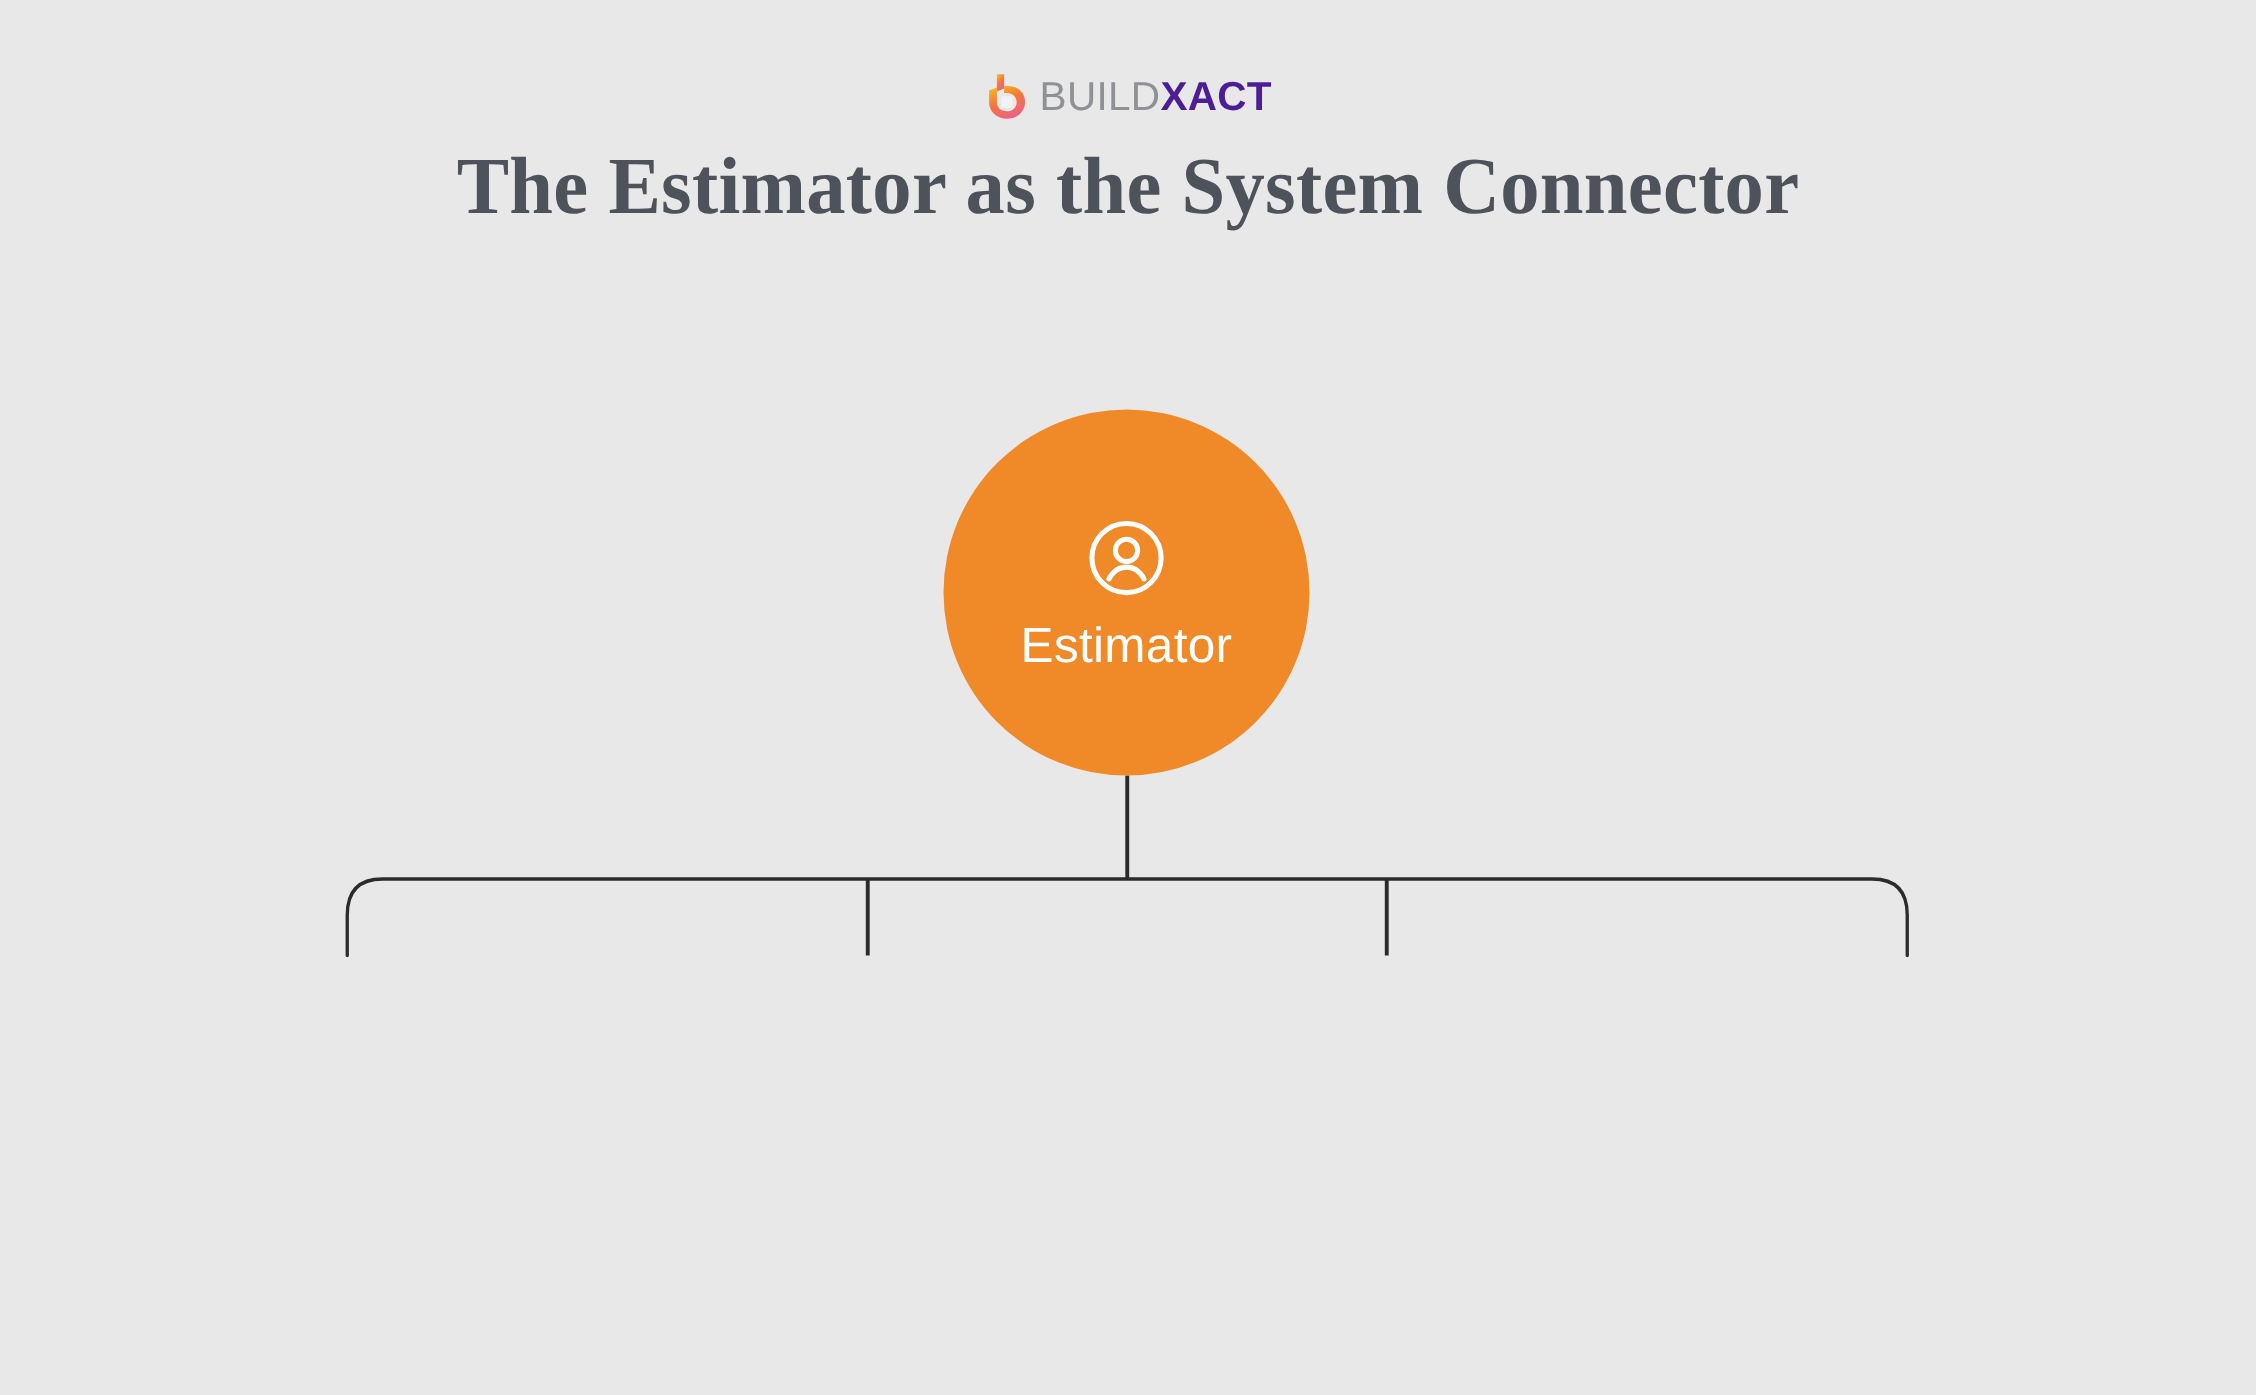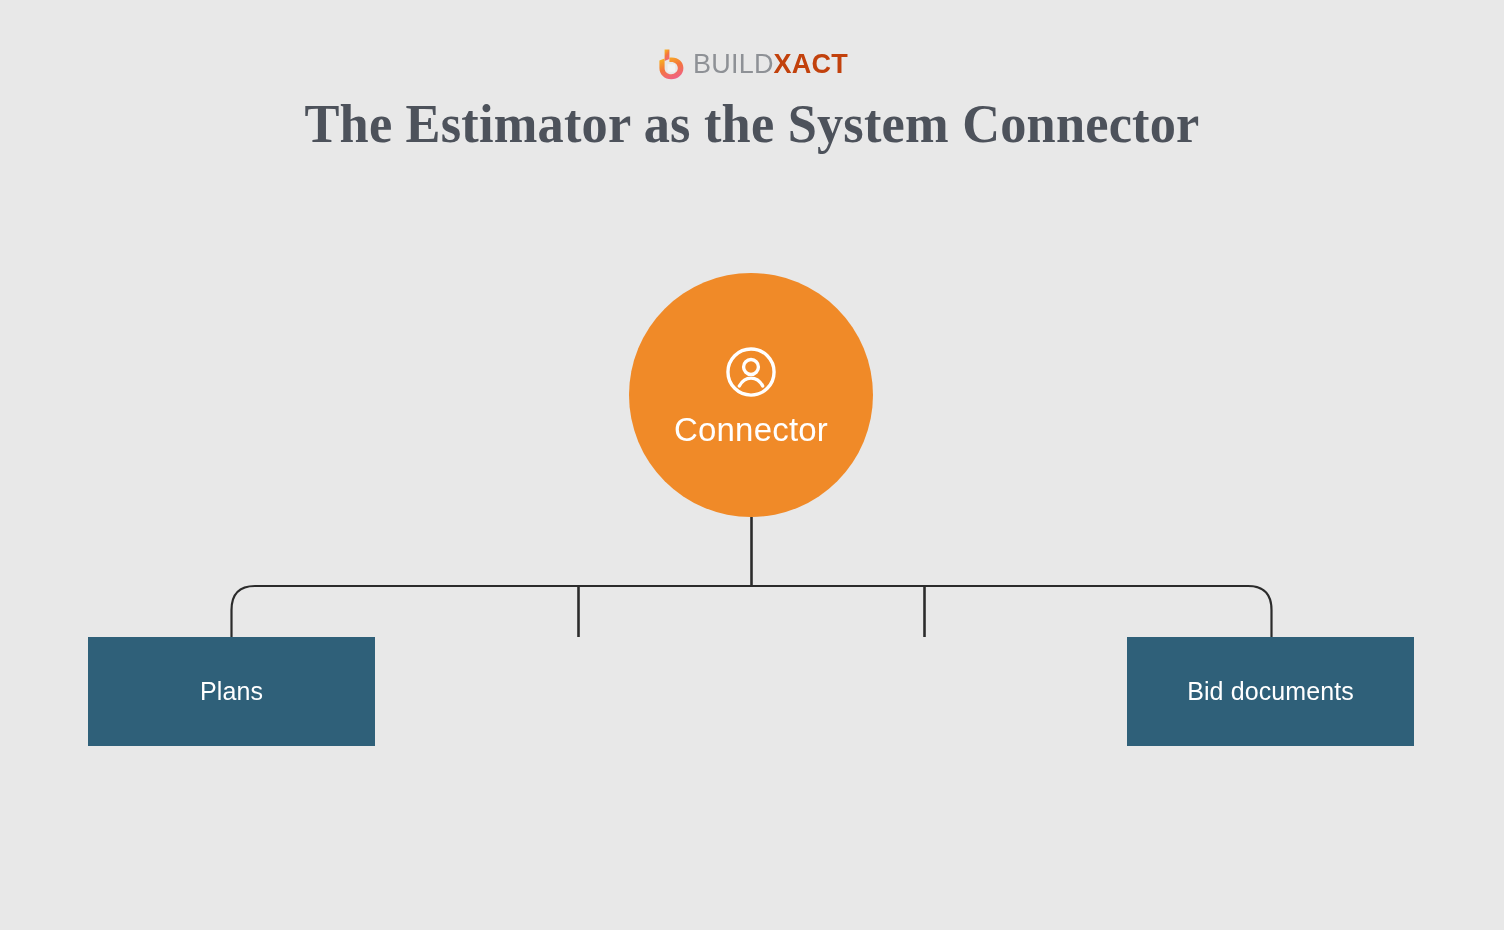--- a/index.html
+++ b/index.html
@@ -47,21 +47,21 @@
     line-height: 1;
     white-space: nowrap;
     display: flex;
     align-items: baseline;
   }
   .brand-word .w-build {
     color: #8e9196;
     font-weight: 400;
   }
   .brand-word .w-xact {
-    color: #c2410c;
+    color: #4c1d95;
     font-weight: 700;
   }
 
   
   .page-title {
     position: absolute;
     left: 0;
     top: 93px;
     width: 1504px;
     text-align: center;
@@ -173,23 +173,17 @@
     <path d="M578.5 586 L578.5 637" stroke="#2b2b2b" stroke-width="2.6" fill="none"></path>
     <path d="M924.5 586 L924.5 637" stroke="#2b2b2b" stroke-width="2.6" fill="none"></path>
   </svg>
 
   <div class="hub">
     <svg class="hub-icon" viewBox="0 0 48 48">
       <circle cx="24" cy="24" r="20.5" fill="none" stroke="#ffffff" stroke-width="3"></circle>
       <circle cx="24" cy="19.5" r="6.6" fill="none" stroke="#ffffff" stroke-width="3"></circle>
       <path d="M13.6 36.4 C16.2 31.6 20.0 29.4 24 29.4 C28.0 29.4 31.8 31.6 34.4 36.4" fill="none" stroke="#ffffff" stroke-width="3" stroke-linecap="round"></path>
     </svg>
-    <div class="hub-label">Connector</div>
+    <div class="hub-label">Estimator</div>
   </div>
 
-  <div class="node-box" id="node-0">
-    <span class="node-label">Plans</span>
-  </div>
-  <div class="node-box" id="node-3">
-    <span class="node-label">Bid documents</span>
-  </div>
 
 </div>
 
 </body></html>

